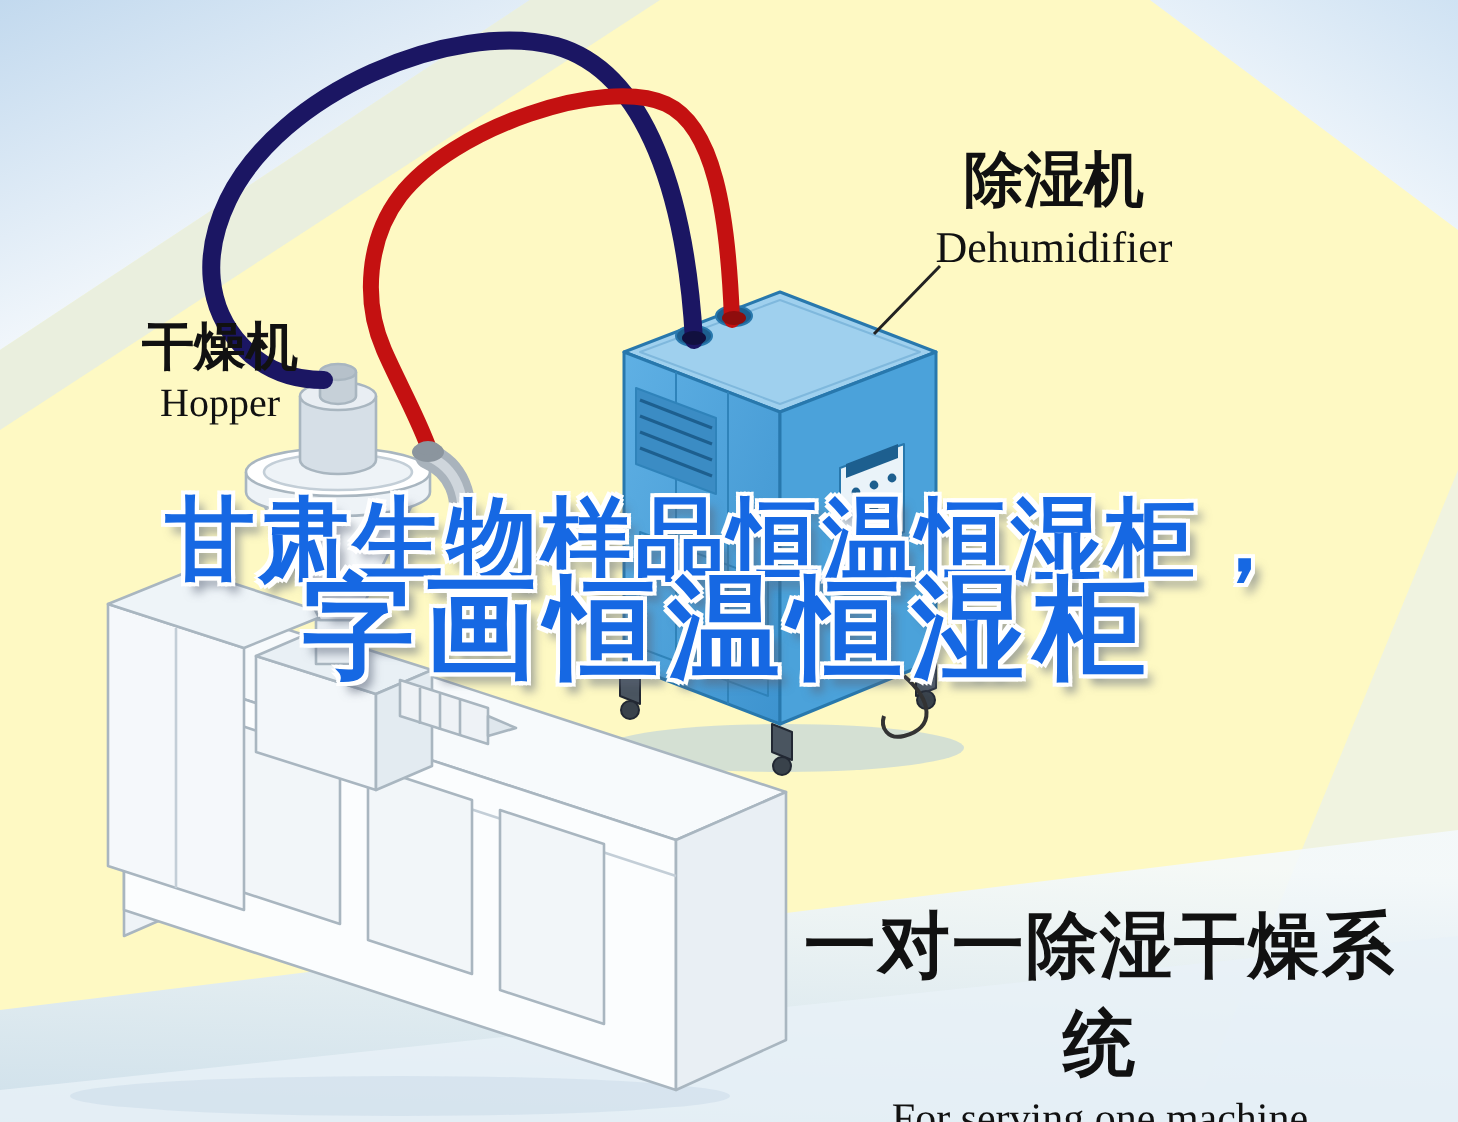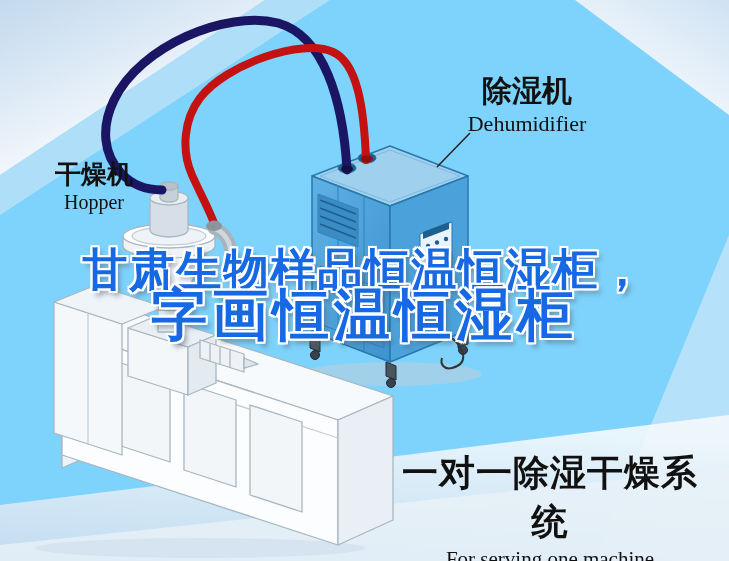--- a/index.html
+++ b/index.html
@@ -1,27 +1,27 @@
 <!DOCTYPE html>
 <html><head>
 <meta charset="utf-8">
 <style>
   html,body{margin:0;padding:0;background:#ffffff;}
   .stage{
-    position:relative;width:729px;height:561px;overflow:hidden;background:#7dd3fc;
+    position:relative;width:729px;height:561px;overflow:hidden;background:#fef9c3;
     font-family:"Liberation Sans",sans-serif;
   }
   .stage svg{position:absolute;left:0;top:0;}
   .callout{position:absolute;text-align:center;color:#111111;line-height:1.12;}
   .callout .zh{font-weight:700;font-family:"DejaVu Sans","Liberation Sans",sans-serif;}
   .callout .en{font-family:"Liberation Serif",serif;}
   #callout-dehumidifier{left:438px;top:74px;width:178px;}
   #callout-dehumidifier .zh{font-size:30px;}
   #callout-dehumidifier .en{font-size:22px;margin-top:4px;}
-  #callout-hopper{left:18px;top:160px;width:152px;}
+  #callout-hopper{left:34px;top:160px;width:152px;}
   #callout-hopper .zh{font-size:26px;}
   #callout-hopper .en{font-size:20px;margin-top:2px;}
   .headline{
     position:absolute;left:0;width:729px;text-align:center;font-weight:700;
     color:#1668e3;line-height:1;
     font-family:"DejaVu Sans","Liberation Sans",sans-serif;
     text-shadow:
       -2px -2px 0 #fff, 0 -2px 0 #fff, 2px -2px 0 #fff,
       -2px 0 0 #fff, 2px 0 0 #fff,
       -2px 2px 0 #fff, 0 2px 0 #fff, 2px 2px 0 #fff,

